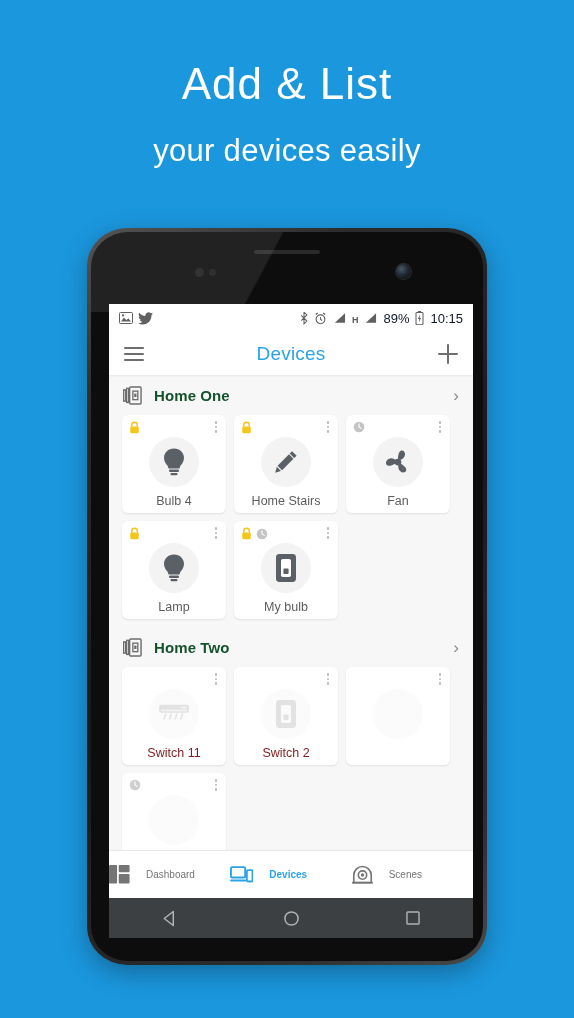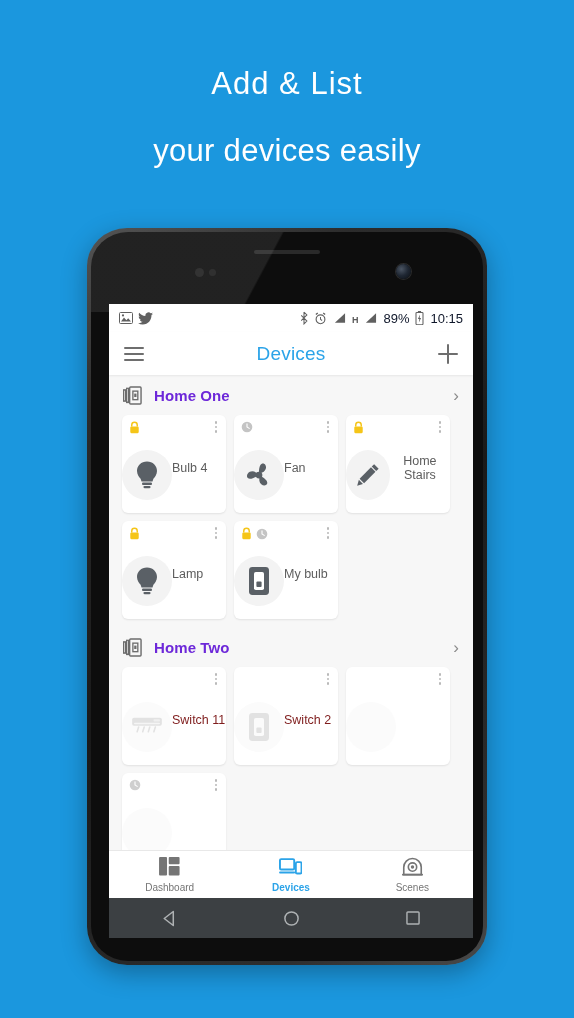--- a/index.html
+++ b/index.html
@@ -6,21 +6,21 @@
   html,body { width:574px; height:1018px; }
   body {
     background:#1b97de;
     font-family:"Liberation Sans", sans-serif;
     overflow:hidden;
     position:relative;
   }
 
   
   .headline { position:absolute; top:58px; left:0; width:574px; text-align:center; color:#ffffff; }
-  .headline .l1 { font-size:31px; font-weight:300; letter-spacing:1px; line-height:52px; }
+  .headline .l1 { font-size:44px; font-weight:300; letter-spacing:1px; line-height:52px; }
   .headline .l2 { font-size:31px; font-weight:300; letter-spacing:0.3px; line-height:44px; margin-top:19px; }
 
   
   .phone {
     position:absolute; left:87px; top:228px; width:400px; height:737px;
     border-radius:40px/38px;
     background:linear-gradient(145deg,#555 0%,#2c2c2c 18%,#1a1a1a 50%,#2e2e2e 86%,#4a4a4a 100%);
     box-shadow:0 8px 26px rgba(0,0,0,.30);
     padding:4px;
   }
@@ -78,47 +78,47 @@
   .plus:before { left:9px; top:0; width:2px; height:20px; }
   .plus:after { top:9px; left:0; height:2px; width:20px; }
 
   
   .content { height:calc(594px - 28px - 43px - 48px); overflow:hidden; background:#f7f7f7; }
 
   .section-header {
     display:flex; align-items:center; gap:12px; padding:11px 14px 10px 14px;
     background:#f7f7f7;
   }
-  .section-title { font-size:15px; font-weight:700; color:#6d28d9; letter-spacing:.1px; }
+  .section-title { font-size:15px; font-weight:700; color:#14532d; letter-spacing:.1px; }
   .chev { margin-left:auto; color:#8b8b8b; font-size:17px; line-height:1; }
 
   .grid { display:flex; flex-wrap:wrap; gap:8px; padding:0 13px; }
   .card {
     width:104px; height:98px; background:#ffffff; border-radius:6px;
     position:relative; box-shadow:0 1px 2px rgba(0,0,0,.09);
-    display:flex; flex-direction:row; align-items:center;
+    display:flex; flex-direction:column; align-items:center;
   }
   .badges { position:absolute; top:6px; left:7px; display:flex; gap:4px; align-items:center; }
   .kebab { position:absolute; top:6px; right:9px; display:flex; flex-direction:column; gap:2px; cursor:pointer; }
   .kebab i { width:2.5px; height:2.5px; border-radius:50%; background:#b9b9b9; display:block; }
   .icon-circle {
     width:50px; height:50px; border-radius:50%; background:#f3f3f3;
     margin-top:22px; display:flex; align-items:center; justify-content:center;
   }
   .card-label { font-size:12.5px; color:#5d5d5d; margin-top:7px; text-align:center; }
   .card.dim .icon-circle { background:#fbfbfb; }
   .card.dim .card-label { color:#7f1d1d; }
 
   
   .bottomnav {
     height:48px; background:#ffffff; display:flex; align-items:center;
     border-top:1px solid #e8e8e8;
   }
   .nav-item {
-    flex:1; display:flex; flex-direction:column; align-items:center; gap:6px;
+    flex:1; display:flex; flex-direction:row; align-items:center; gap:16px;
     cursor:pointer; color:#757575;
   }
   .nav-item.active { color:#2ba3e8; }
   .nav-label { font-size:10px; }
   .nav-item.active .nav-label { font-weight:700; }
 
   
   .androidnav {
     position:absolute; left:18px; top:666px; width:364px; height:40px;
     background:#3c4043; display:flex; align-items:center; justify-content:space-around;
@@ -221,61 +221,61 @@
                 <path d="M13 1.5 C7.2 1.5 3 5.7 3 11 c0 3.8 2.3 6.1 3.6 7.8 l.9 2.6 h11 l.9-2.6 C20.7 17.1 23 14.8 23 11 23 5.7 18.8 1.5 13 1.5 Z" fill="#5a6066"></path>
                 <rect x="8" y="22.6" width="10" height="2.4" rx="1.1" fill="#5a6066"></rect>
                 <rect x="9.4" y="26" width="7.2" height="2.2" rx="1.1" fill="#5a6066"></rect>
               </svg>
             </div>
             <div class="card-label">Bulb 4</div>
           </div>
 
           <div class="card">
             <div class="badges">
+              <svg width="11" height="13" viewBox="0 0 12 14">
+                <path d="M3 6 V4.2 A3 3 0 0 1 9 4.2 V6" fill="none" stroke="#f5c518" stroke-width="1.6"></path>
+                <rect x="1.4" y="6" width="9.2" height="7.2" rx="1.2" fill="#f5c518"></rect>
+              </svg>
+            </div>
+            <div class="kebab">
+                <i></i>
+                <i></i>
+                <i></i>
+              </div>
+            <div class="icon-circle">
+              <svg width="28" height="28" viewBox="0 0 30 30">
+                <path d="M21.6 3.4 l4.8 4.8 -2.6 2.6 -4.8-4.8z" fill="#5a6066"></path>
+                <path d="M18.2 6.8 l4.8 4.8 -12.2 12.2 -4.8-4.8z" fill="#5a6066"></path>
+                <path d="M5.2 20.2 l4.4 4.4 -6.2 1.8z" fill="#5a6066"></path>
+              </svg>
+            </div>
+            <div class="card-label">Home Stairs</div>
+          </div>
+
+          <div class="card">
+            <div class="badges">
               <svg width="12" height="12" viewBox="0 0 14 14">
                 <circle cx="7" cy="7" r="6.2" fill="#c4c4c4"></circle>
                 <path d="M7 3.4 V7 L9.6 8.6" fill="none" stroke="#ffffff" stroke-width="1.3" stroke-linecap="round"></path>
               </svg>
             </div>
             <div class="kebab">
                 <i></i>
                 <i></i>
                 <i></i>
               </div>
             <div class="icon-circle">
               <svg width="30" height="30" viewBox="0 0 32 32">
                 <circle cx="16" cy="16" r="3.6" fill="#5a6066"></circle>
                 <path d="M16 12.4 c0-4.2 1.2-7.8 3.4-8.6 2.4-.9 4.6 1.8 4 5-0.5 2.8-3.2 5-7.4 5.4z" fill="#5a6066"></path>
                 <path d="M12.9 17.8 c-3.6 2.1-7.2 3-8.9 1.4-1.8-1.8-.6-5 2.2-6.6 2.5-1.4 5.9-.6 8.4 2.3z" fill="#5a6066"></path>
                 <path d="M19.1 17.8 c3.6 2.1 6.2 4.8 5.7 7.1-.5 2.5-3.9 3.1-6.4 1-2.2-1.9-2.7-5.3-1.5-8.9z" fill="#5a6066"></path>
               </svg>
             </div>
             <div class="card-label">Fan</div>
-          </div>
-
-          <div class="card">
-            <div class="badges">
-              <svg width="11" height="13" viewBox="0 0 12 14">
-                <path d="M3 6 V4.2 A3 3 0 0 1 9 4.2 V6" fill="none" stroke="#f5c518" stroke-width="1.6"></path>
-                <rect x="1.4" y="6" width="9.2" height="7.2" rx="1.2" fill="#f5c518"></rect>
-              </svg>
-            </div>
-            <div class="kebab">
-                <i></i>
-                <i></i>
-                <i></i>
-              </div>
-            <div class="icon-circle">
-              <svg width="28" height="28" viewBox="0 0 30 30">
-                <path d="M21.6 3.4 l4.8 4.8 -2.6 2.6 -4.8-4.8z" fill="#5a6066"></path>
-                <path d="M18.2 6.8 l4.8 4.8 -12.2 12.2 -4.8-4.8z" fill="#5a6066"></path>
-                <path d="M5.2 20.2 l4.4 4.4 -6.2 1.8z" fill="#5a6066"></path>
-              </svg>
-            </div>
-            <div class="card-label">Home Stairs</div>
           </div>
 
           <div class="card">
             <div class="badges">
               <svg width="11" height="13" viewBox="0 0 12 14">
                 <path d="M3 6 V4.2 A3 3 0 0 1 9 4.2 V6" fill="none" stroke="#f5c518" stroke-width="1.6"></path>
                 <rect x="1.4" y="6" width="9.2" height="7.2" rx="1.2" fill="#f5c518"></rect>
               </svg>
             </div>
             <div class="kebab">

